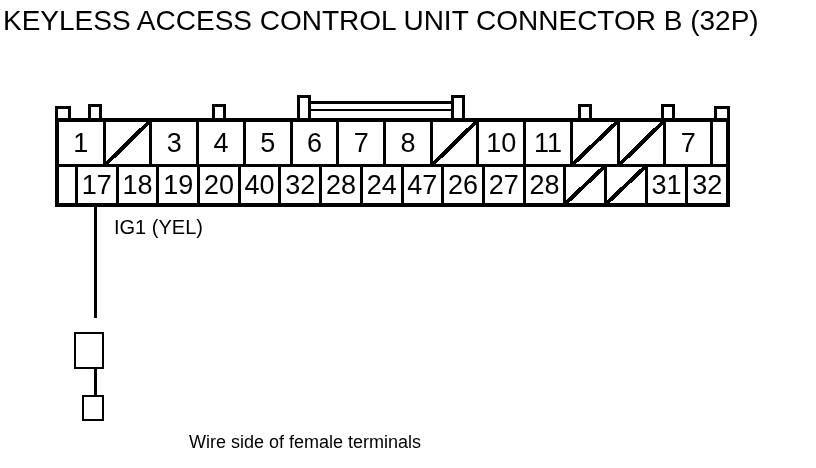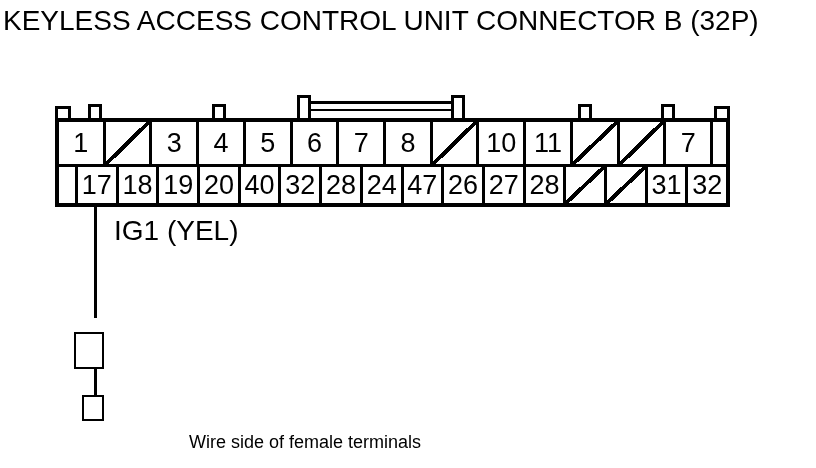--- a/index.html
+++ b/index.html
@@ -16,21 +16,21 @@
   
   .diagram-title {
     left: 3px; top: 6px;
     font-size: 28px; line-height: 1.1;
     white-space: nowrap;
     font-weight: 400;
     text-align: right;
   }
   .wire-label {
     left: 114px; top: 216px;
-    font-size: 28px; line-height: 1.1;
+    font-size: 20px; line-height: 1.1;
     white-space: nowrap;
   }
   .caption {
     left: 189px; top: 433px;
     font-size: 18px; line-height: 1.1;
     white-space: nowrap;
   }
 
   
   .connector-body {

